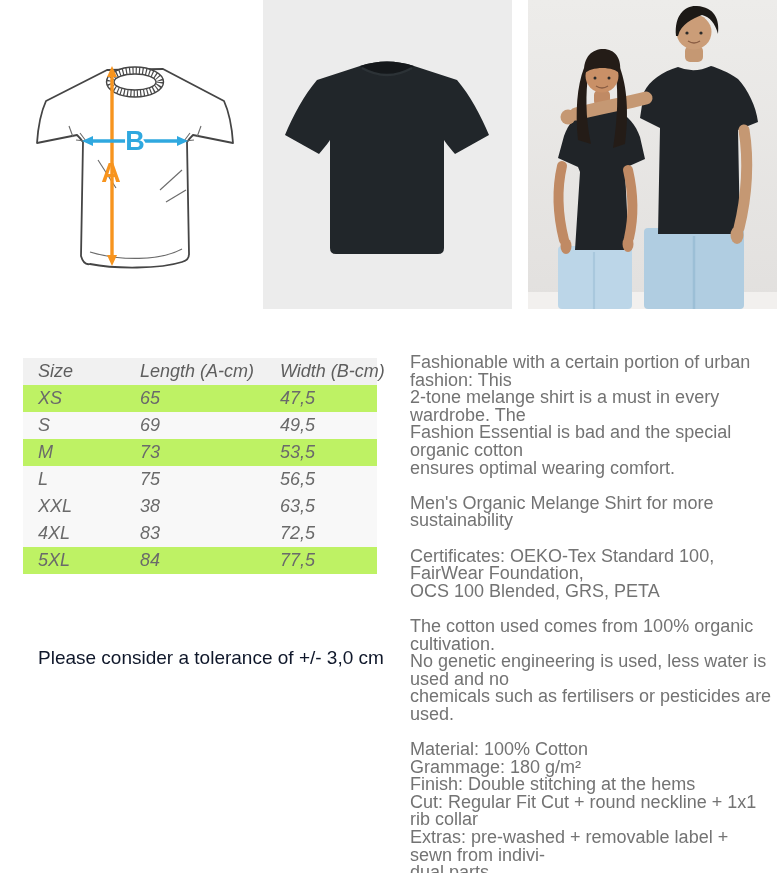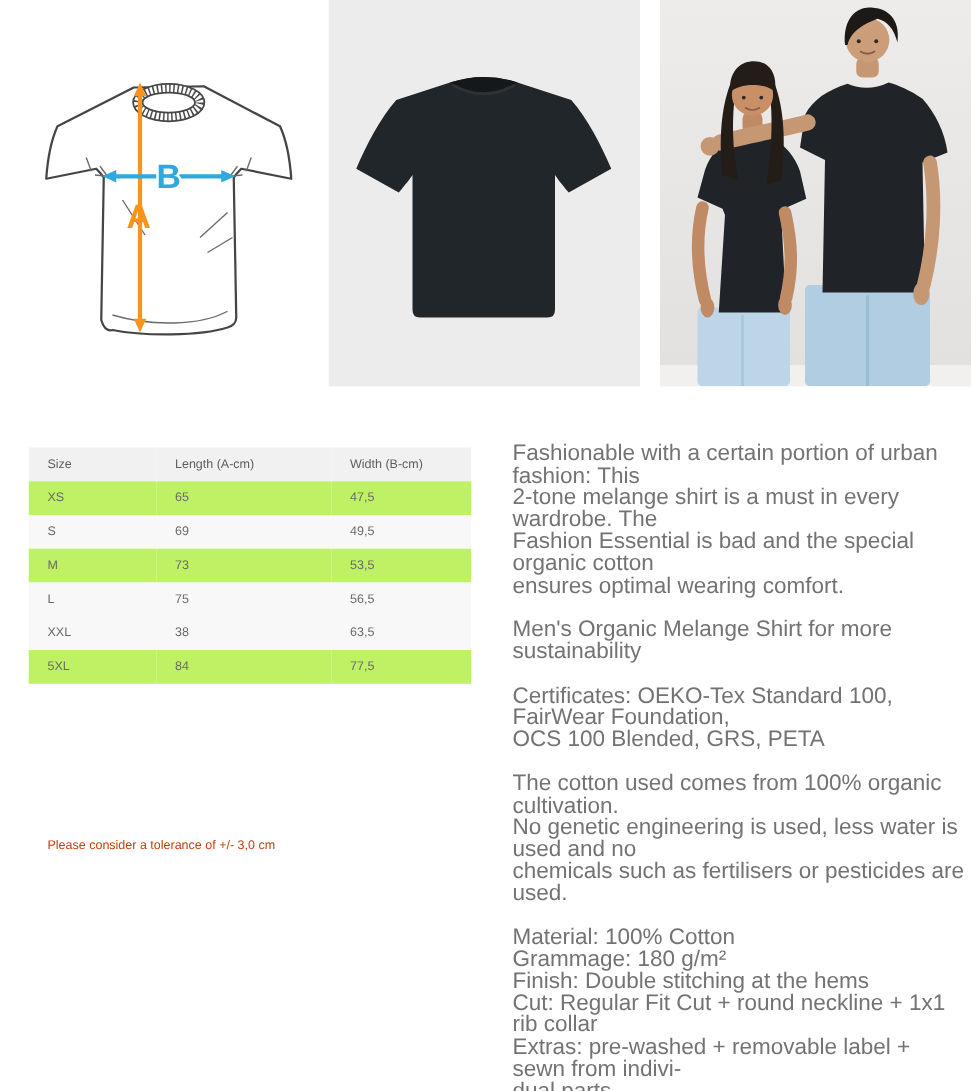--- a/index.html
+++ b/index.html
@@ -12,33 +12,33 @@
     overflow: hidden;
   }
   .img-block { position: absolute; top: 0; height: 309px; overflow: hidden; }
   #diagram-block { left: 10px;  width: 250px; background: #ffffff; }
   #flat-block    { left: 263px; width: 249px; background: #ececec; }
   #models-block  { left: 528px; width: 249px; background: #e9e7e5; }
 
   table.size-table {
     position: absolute; left: 23px; top: 358px; width: 354px;
     border-collapse: collapse; table-layout: fixed;
-    font-size: 10px; color: #6a6a6a;
+    font-size: 18px; color: #6a6a6a; font-style: italic;
   }
   table.size-table th, table.size-table td {
     height: 27px; text-align: left; font-weight: normal;
     padding-left: 15px; vertical-align: middle; white-space: nowrap;
   }
   table.size-table thead tr { background: #f1f1f1; color: #5e5e5e; }
   table.size-table tr.dark  { background: #bef264; }
   table.size-table tr.light { background: #f8f8f8; }
 
   .tolerance-note {
     position: absolute; left: 38px; top: 647px;
-    font-size: 10px; color: #c2410c; margin-top: 24px;
+    font-size: 19px; color: #0f172a;
   }
   .description {
     position: absolute; left: 410px; top: 354px; width: 364px;
     font-size: 18px; line-height: 17.6px; color: #737373;
   }
   .description p { margin: 0 0 17.6px 0; white-space: pre-line; }
 </style>
 </head>
 <body>
 
@@ -186,20 +186,25 @@
         </tr>
         <tr class="light">
           <td>L</td>
           <td>75</td>
           <td>56,5</td>
         </tr>
         <tr class="light">
           <td>XXL</td>
           <td>38</td>
           <td>63,5</td>
+        </tr>
+        <tr class="light">
+          <td>4XL</td>
+          <td>83</td>
+          <td>72,5</td>
         </tr>
         <tr class="dark">
           <td>5XL</td>
           <td>84</td>
           <td>77,5</td>
         </tr>
       </tbody>
   </table>
 
   <div class="tolerance-note">Please consider a tolerance of +/- 3,0 cm</div>

